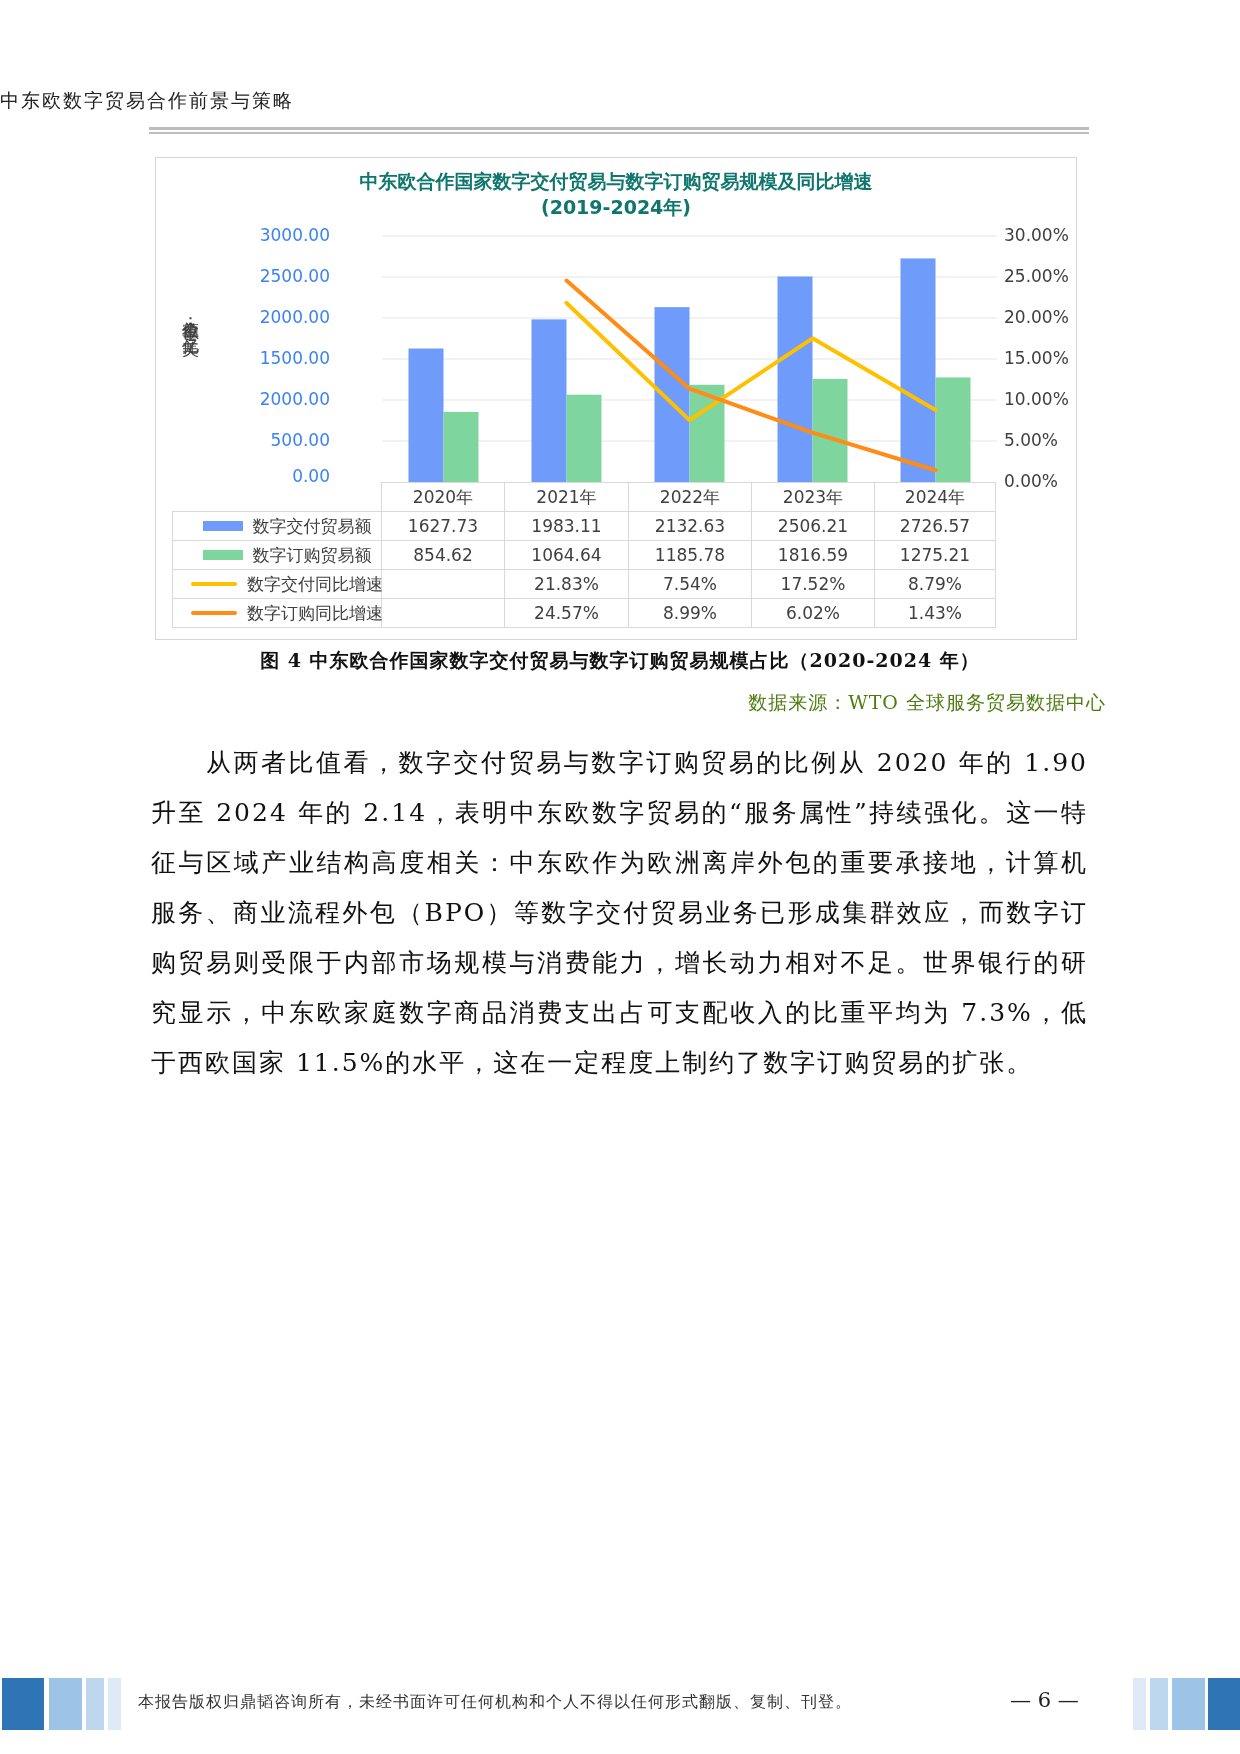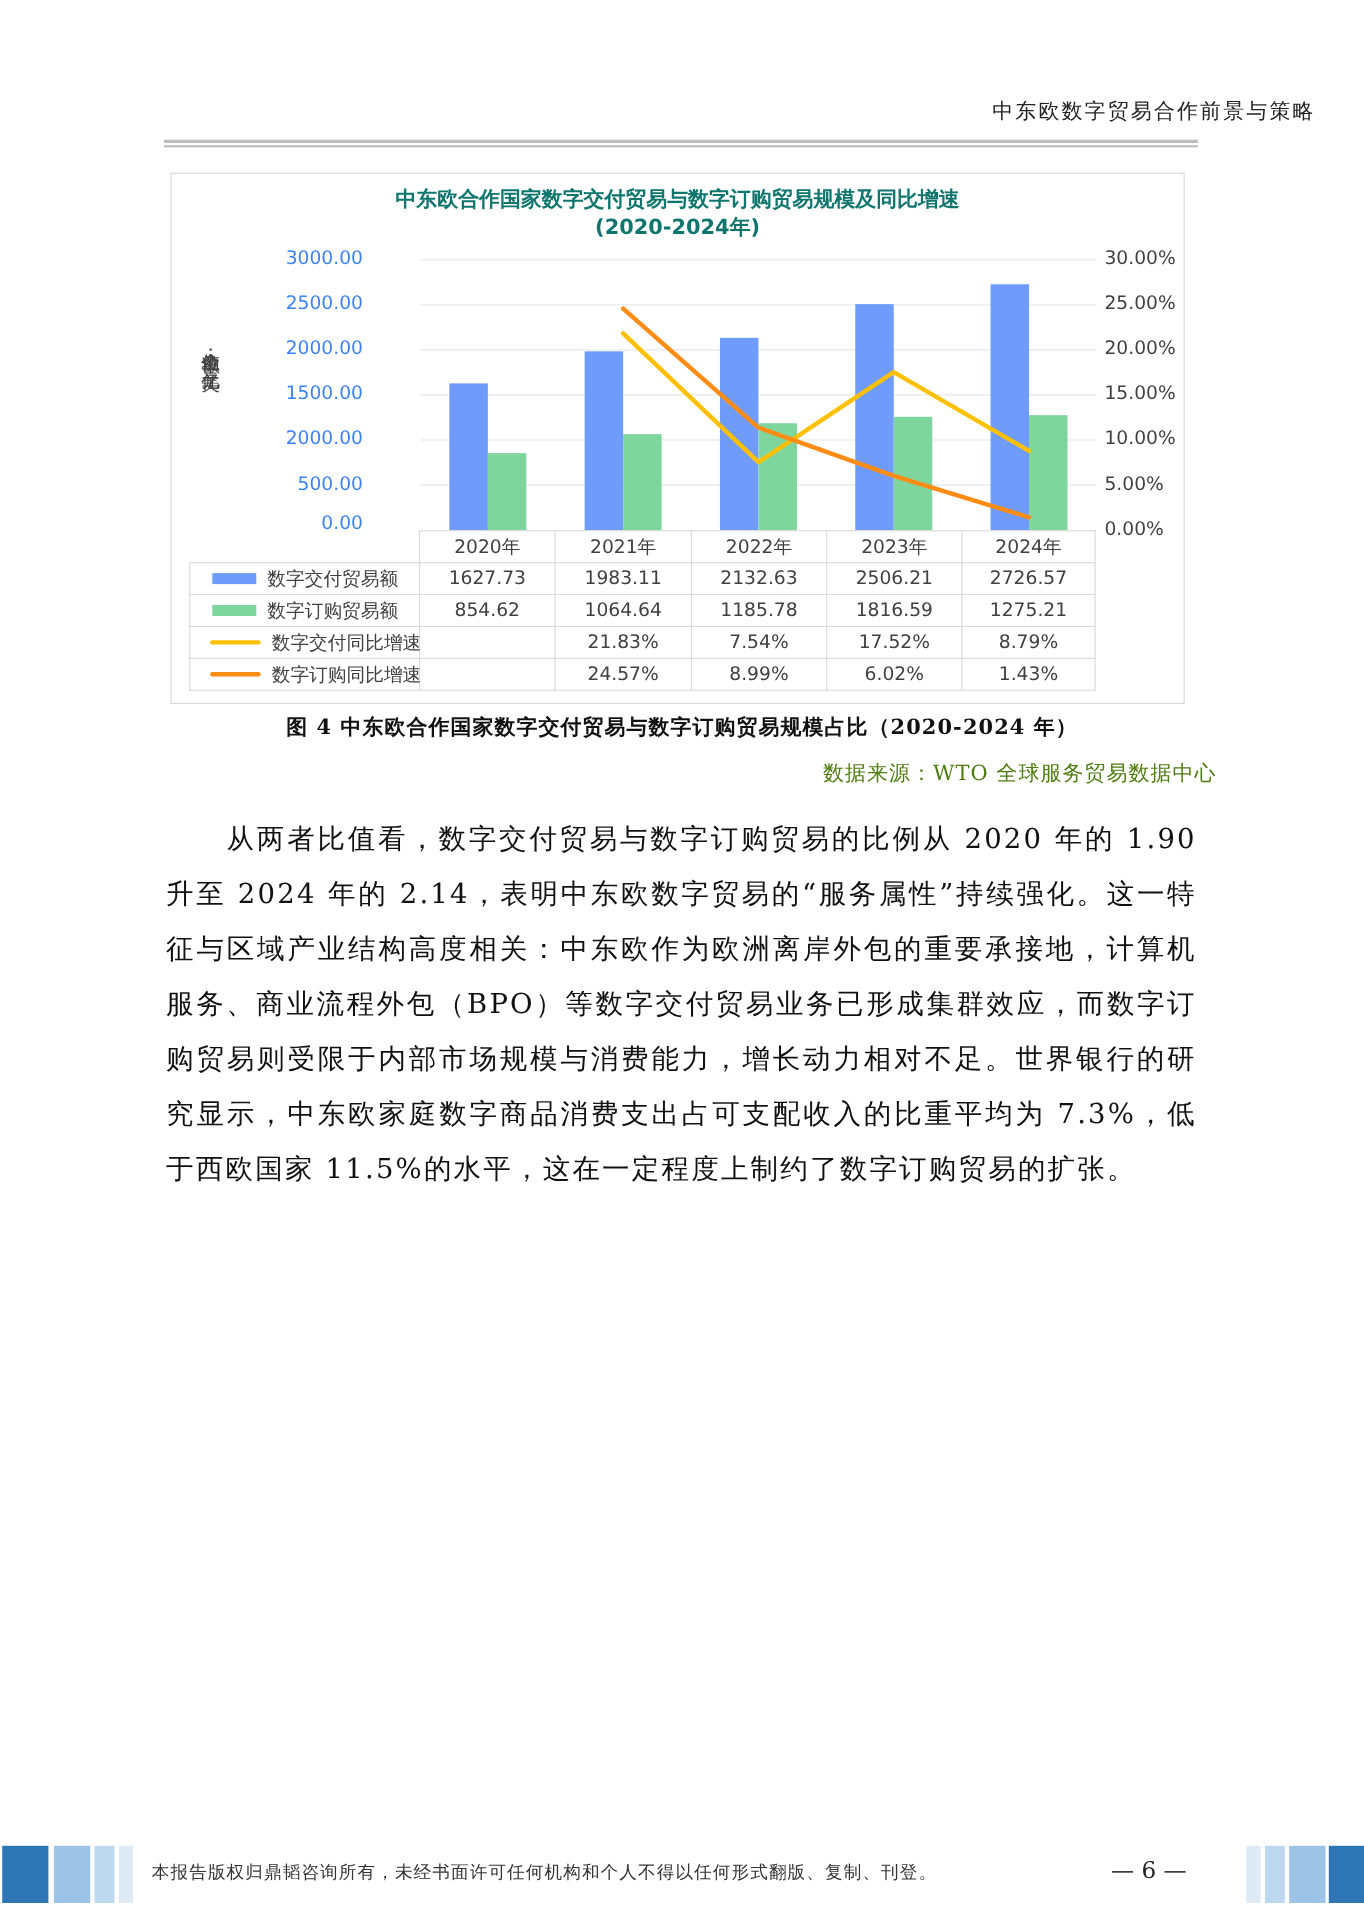--- a/index.html
+++ b/index.html
@@ -2,21 +2,21 @@
 <html><head>
 <meta charset="utf-8">
 <style>
   html, body { margin: 0; padding: 0; }
   body {
     width: 1240px; height: 1754px; position: relative; background: #ffffff;
     font-family: "DejaVu Serif", "Liberation Serif", serif; color: #1a1a1a;
     overflow: hidden;
   }
   .running-header {
-    position: absolute; left: 0; top: 88px; width: 1196px; text-align: right;
+    position: absolute; left: 0; top: 88px; width: 1196px; text-align: left;
     font-size: 19px; letter-spacing: 2px; color: #222;
   }
   .header-rule { position: absolute; left: 149px; width: 940px; background: #bdbdbd; }
   .rule-a { top: 127px; height: 3px; }
   .rule-b { top: 132px; height: 2px; }
 
   .chart-frame {
     position: absolute; left: 155px; top: 157px; width: 922px; height: 483px;
     border: 1.5px solid #d6d6d6; box-sizing: border-box; background: #fff;
     font-family: "DejaVu Sans", "Liberation Sans", sans-serif;
@@ -42,21 +42,21 @@
   .plot-svg { position: absolute; left: 0; top: 0; }
   .data-table {
     position: absolute; border-collapse: collapse; font-size: 17px; color: #404040;
     table-layout: fixed;
   }
   .data-table td {
     border: 1.5px solid #d9d9d9; height: 28px; padding: 0; text-align: center;
     white-space: nowrap;
   }
   .data-table td.blank { border: none; }
-  .data-table td.legend-cell { text-align: left; padding-left: 20px; }
+  .data-table td.legend-cell { text-align: center; padding-left: 20px; }
   .legend-swatch { display: inline-block; vertical-align: middle; margin-right: 10px; }
   .sw-bar { width: 40px; height: 10px; }
   .sw-line { width: 46px; height: 4px; border-radius: 2px; margin-left: -2px; }
   .legend-text { vertical-align: middle; }
 
   .figure-caption {
     position: absolute; left: 0; top: 648px; width: 1240px; text-align: center;
     font-size: 19px; font-weight: bold; letter-spacing: 1px; color: #111;
   }
   .source-line {
@@ -78,21 +78,21 @@
 </style>
 </head>
 <body>
 
 <div class="running-header">中东欧数字贸易合作前景与策略</div>
 <div class="header-rule rule-a"></div>
 <div class="header-rule rule-b"></div>
 
 <div class="chart-frame">
   <div class="chart-title l1">中东欧合作国家数字交付贸易与数字订购贸易规模及同比增速</div>
-  <div class="chart-title l2">(2020-2024年)</div>
+  <div class="chart-title l2">(2019-2024年)</div>
   <div class="ylabel-left">金额单位：亿美元</div>
 
   <div id="left-ticks">
       <div class="tick-left" style="left: 64px; top: 67px;">3000.00</div>
       <div class="tick-left" style="left: 64px; top: 108px;">2500.00</div>
       <div class="tick-left" style="left: 64px; top: 149px;">2000.00</div>
       <div class="tick-left" style="left: 64px; top: 190px;">1500.00</div>
       <div class="tick-left" style="left: 64px; top: 231px;">2000.00</div>
       <div class="tick-left" style="left: 64px; top: 272px;">500.00</div>
       <div class="tick-left" style="left: 64px; top: 308px;">0.00</div>

